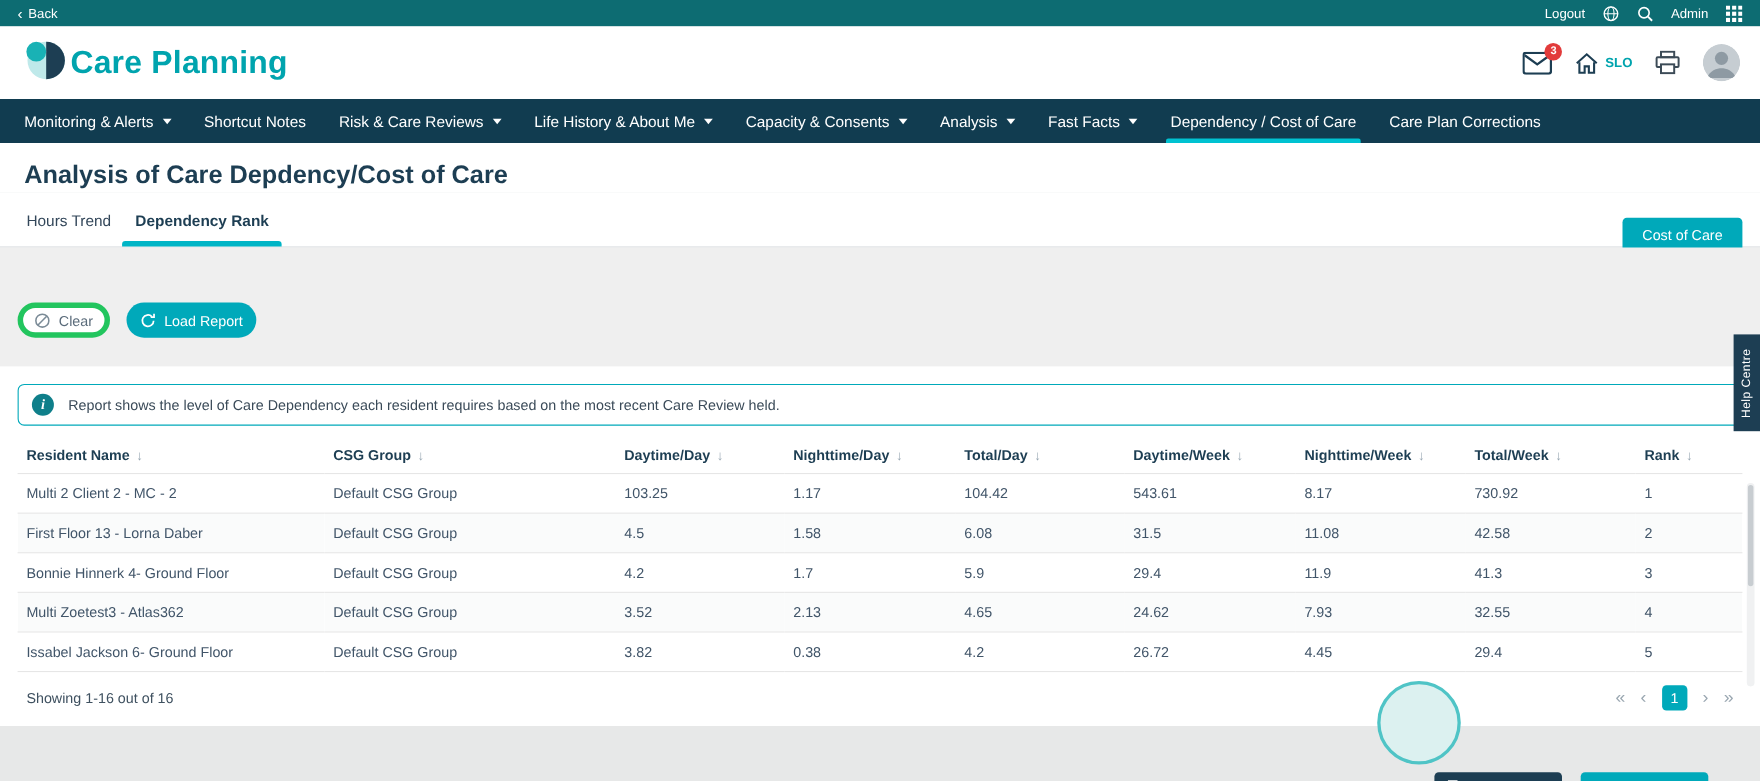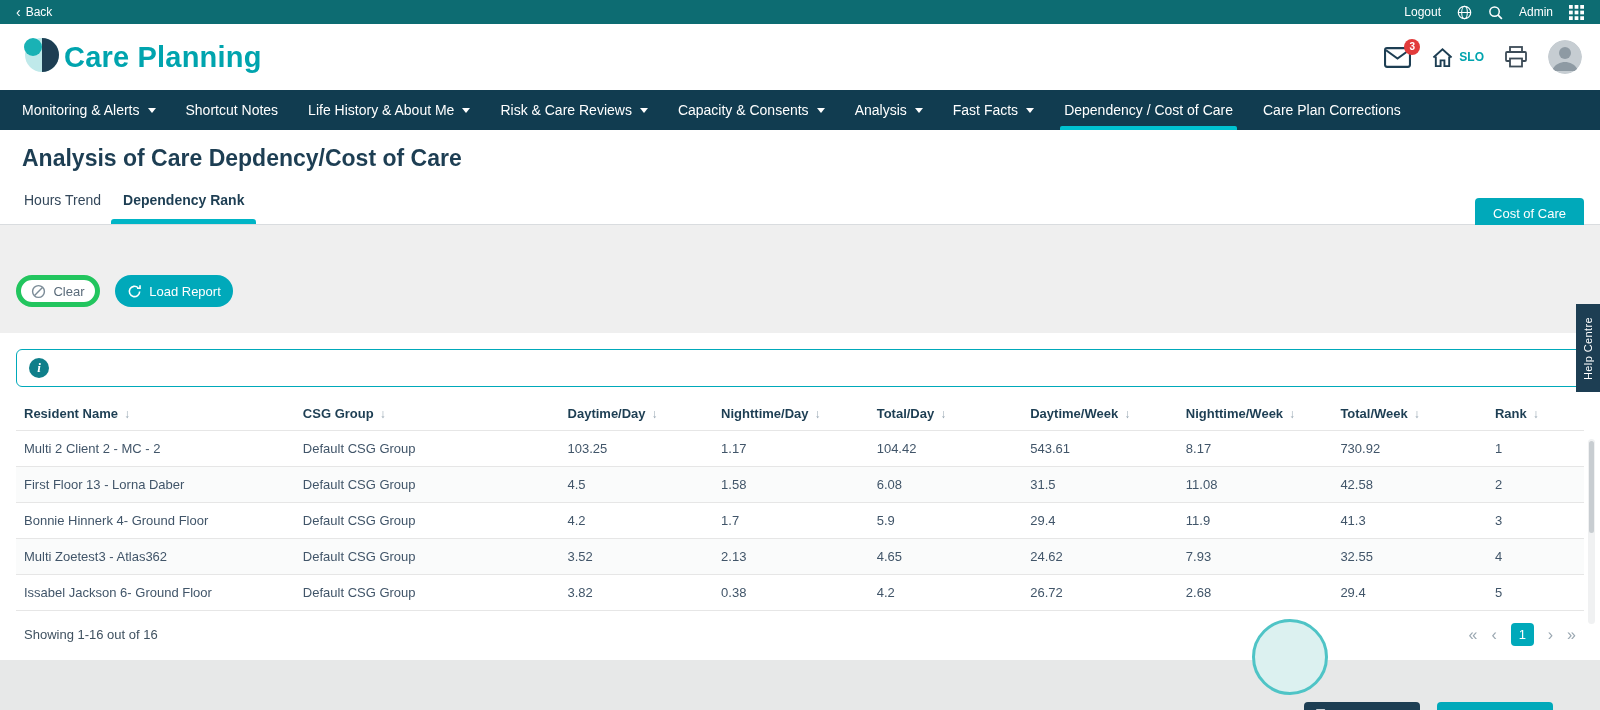--- a/index.html
+++ b/index.html
@@ -268,25 +268,25 @@
 
 <nav class="main-nav">
     <div class="nav-item">
       <span>Monitoring &amp; Alerts</span>
       <span class="caret"></span>
     </div>
     <div class="nav-item">
       <span>Shortcut Notes</span>
     </div>
     <div class="nav-item">
+      <span>Risk &amp; Care Reviews</span>
+      <span class="caret"></span>
+    </div>
+    <div class="nav-item">
       <span>Life History &amp; About Me</span>
-      <span class="caret"></span>
-    </div>
-    <div class="nav-item">
-      <span>Risk &amp; Care Reviews</span>
       <span class="caret"></span>
     </div>
     <div class="nav-item">
       <span>Capacity &amp; Consents</span>
       <span class="caret"></span>
     </div>
     <div class="nav-item">
       <span>Analysis</span>
       <span class="caret"></span>
     </div>
@@ -333,20 +333,21 @@
         <path d="M13.5 8a5.5 5.5 0 1 1-1.7-4" fill="none" stroke="#fff" stroke-width="1.7"></path>
         <path d="M13.9 1.4v3.2h-3.2" fill="none" stroke="#fff" stroke-width="1.7"></path>
       </svg>
     <span>Load Report</span>
   </button>
 </div>
 
 <div class="main-panel">
   <div class="info-banner">
     <span class="info-icon">i</span>
+    <span class="info-text">Report shows the level of Care Dependency each resident requires based on the most recent Care Review held.</span>
   </div>
 
   <table>
     <thead>
         <tr>
           <th><span>Resident Name</span><span class="sort-icon">↓</span></th>
           <th><span>CSG Group</span><span class="sort-icon">↓</span></th>
           <th><span>Daytime/Day</span><span class="sort-icon">↓</span></th>
           <th><span>Nighttime/Day</span><span class="sort-icon">↓</span></th>
           <th><span>Total/Day</span><span class="sort-icon">↓</span></th>
@@ -401,21 +402,21 @@
           <td>32.55</td>
           <td>4</td>
         </tr>
         <tr>
           <td>Issabel Jackson 6- Ground Floor</td>
           <td>Default CSG Group</td>
           <td>3.82</td>
           <td>0.38</td>
           <td>4.2</td>
           <td>26.72</td>
-          <td>2.68</td>
+          <td>4.45</td>
           <td>29.4</td>
           <td>5</td>
         </tr>
       </tbody>
   </table>
 
   <div class="table-footer">
     <span>Showing 1-16 out of 16</span>
     <div class="pagination">
       <span class="page-nav">«</span>

